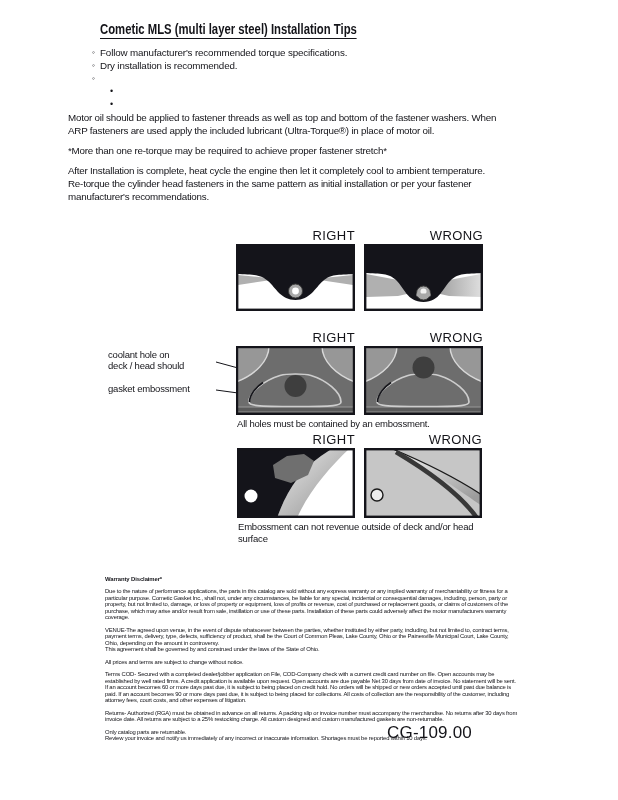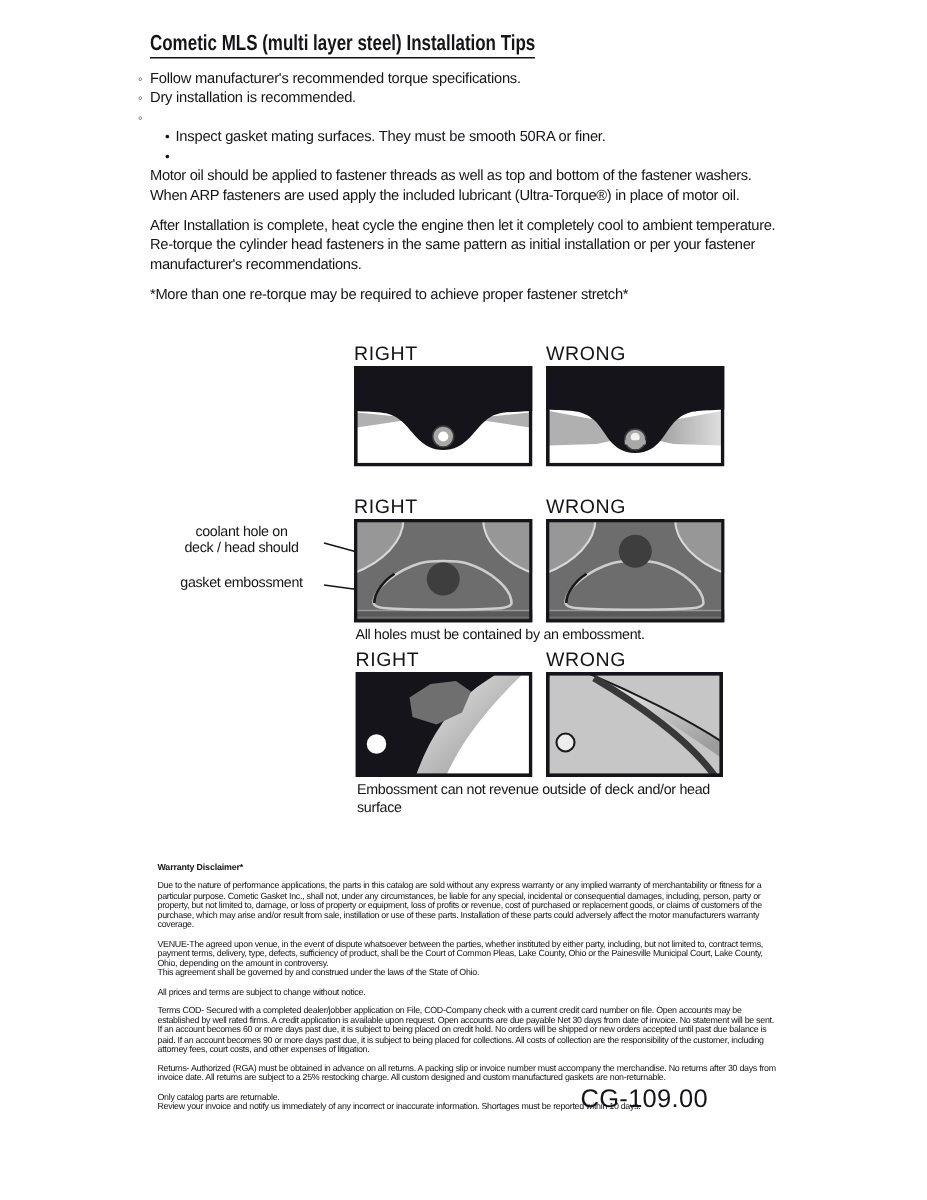--- a/index.html
+++ b/index.html
@@ -14,32 +14,32 @@
     display:inline-block;border-bottom:1.6px solid #141419;padding-bottom:1px;
     transform:scaleX(0.78);transform-origin:left center;white-space:nowrap;
   }
   .bullets{list-style:none;margin:2px 0 0 92px;padding:0;}
   .bullets li{display:flex;align-items:flex-start;font-size:9.8px;line-height:13px;letter-spacing:-0.15px;}
   .bullets .marker{width:8px;flex:0 0 8px;text-align:left;font-size:8.5px;line-height:13px;}
   .subbullets{list-style:none;margin:0 0 0 17px;padding:0;}
   .subbullets li{display:flex;align-items:flex-start;font-size:9.8px;line-height:13px;letter-spacing:-0.15px;}
   .subbullets .marker{width:7px;flex:0 0 7px;font-size:9px;}
   .section-heading{margin:9px 0 3px 100px;font-size:12.5px;font-weight:bold;letter-spacing:-0.2px;}
-  .body-par{margin:0 90px 7px 100px;max-width:432px;font-size:9.8px;line-height:13px;letter-spacing:-0.22px;}
+  .body-par{margin:0 90px 7px 68px;max-width:432px;font-size:9.8px;line-height:13px;letter-spacing:-0.22px;}
   
   .figures{position:absolute;top:226px;left:0;width:618px;height:336px;}
   .fig-row{position:absolute;}
   .fig-row1{left:236px;top:2px;}
   .fig-row2{left:236px;top:104px;}
   .fig-row3{left:237px;top:206px;}
   .fig-labels{display:flex;gap:9px;}
-  .fig-labels span{display:block;text-align:left;font-size:13px;letter-spacing:0.4px;line-height:16px;}
+  .fig-labels span{display:block;text-align:right;font-size:13px;letter-spacing:0.4px;line-height:16px;}
   .fig-boxes{display:flex;gap:9px;}
   .fig-caption{margin:3px 0 0 1px;font-size:9.5px;line-height:11.5px;letter-spacing:-0.2px;max-width:242px;}
-  .ann{position:absolute;text-align:center;font-size:9.5px;line-height:10.5px;letter-spacing:-0.2px;}
+  .ann{position:absolute;text-align:left;font-size:9.5px;line-height:10.5px;letter-spacing:-0.2px;}
   .ann-coolant{left:108px;top:124px;width:106px;}
   .ann-emboss{left:108px;top:158px;width:106px;}
   .pointer-overlay{position:absolute;left:0;top:0;width:618px;height:336px;pointer-events:none;}
   
   .disclaimer{position:absolute;top:576px;left:105px;width:414px;}
   .disclaimer h3{margin:0 0 6px 0;font-size:5.9px;font-weight:bold;letter-spacing:-0.1px;}
   .disclaimer p{margin:0 0 6px 0;font-size:5.9px;line-height:6.5px;letter-spacing:-0.18px;white-space:pre-line;}
   
   .doc-code{position:absolute;top:723px;left:387px;font-size:17px;letter-spacing:0.2px;}
 </style>
@@ -58,30 +58,29 @@
       <span class="marker">◦</span>
       <span>Dry installation is recommended.</span>
     </li>
     <li>
       <span class="marker">◦</span>
     </li>
   </ul>
   <ul class="bullets subbullets" style="margin-left:110px;">
     <li>
       <span class="marker">•</span>
-      <span>Inspect gasket mating surfaces.  They must be smooth 50RA or finer.</span>
     </li>
     <li>
       <span class="marker">•</span>
     </li>
   </ul>
 
   <p class="body-par">Motor oil should be applied to fastener threads as well as top and bottom of the fastener washers. When ARP fasteners are used apply the included lubricant (Ultra-Torque®) in place of motor oil.</p>
+  <p class="body-par">*More than one re-torque may be required to achieve proper fastener stretch*</p>
   <p class="body-par">After Installation is complete, heat cycle the engine then let it completely cool to ambient temperature. Re-torque the cylinder head fasteners in the same pattern as initial installation or per your fastener manufacturer's recommendations.</p>
-  <p class="body-par">*More than one re-torque may be required to achieve proper fastener stretch*</p>
 </div>
 
 <div class="figures">
 
   <div class="ann ann-coolant">
     <span>coolant hole on</span><br>
     <span>deck / head should</span>
   </div>
   <div class="ann ann-emboss">gasket embossment</div>
   <svg class="pointer-overlay" viewBox="0 0 618 336">

